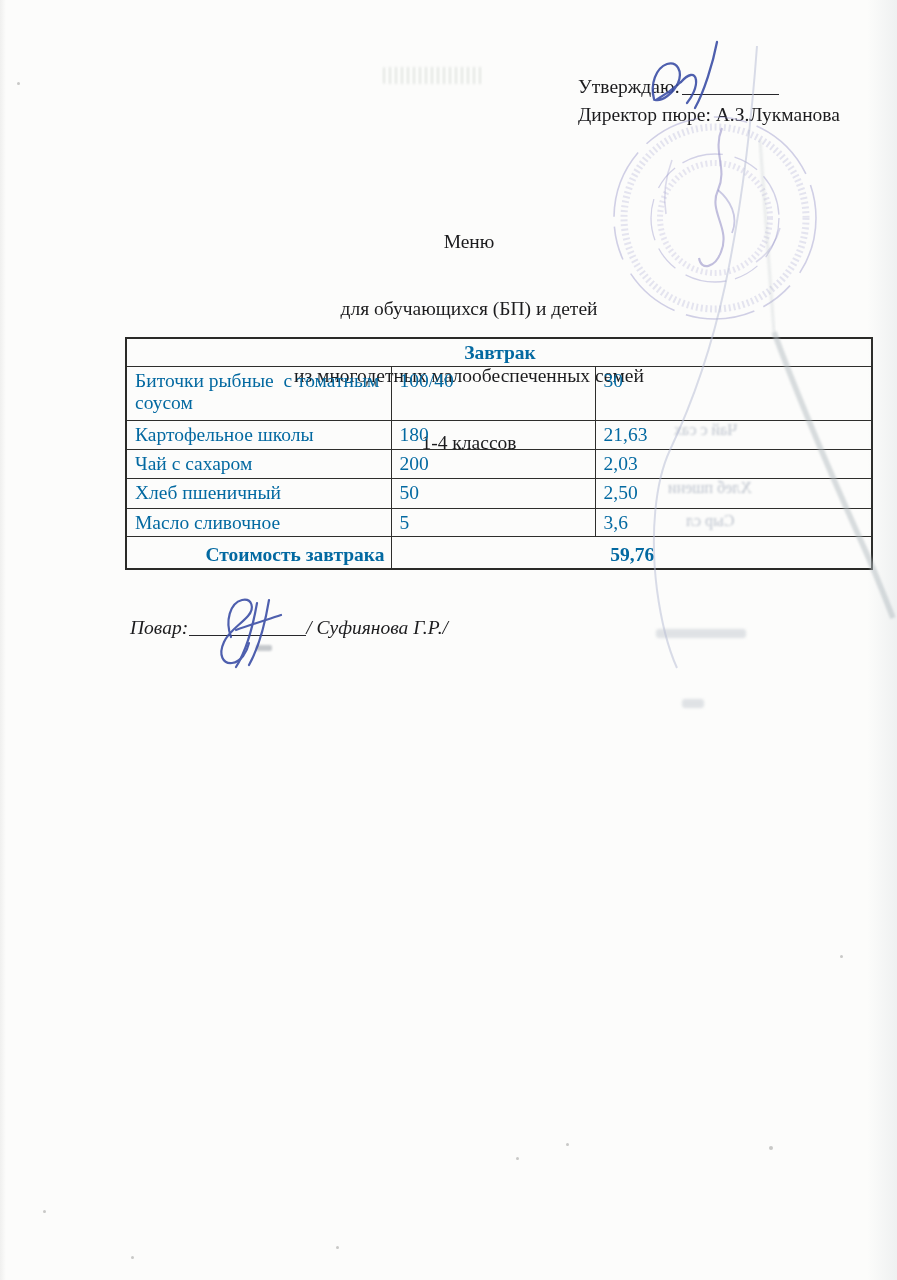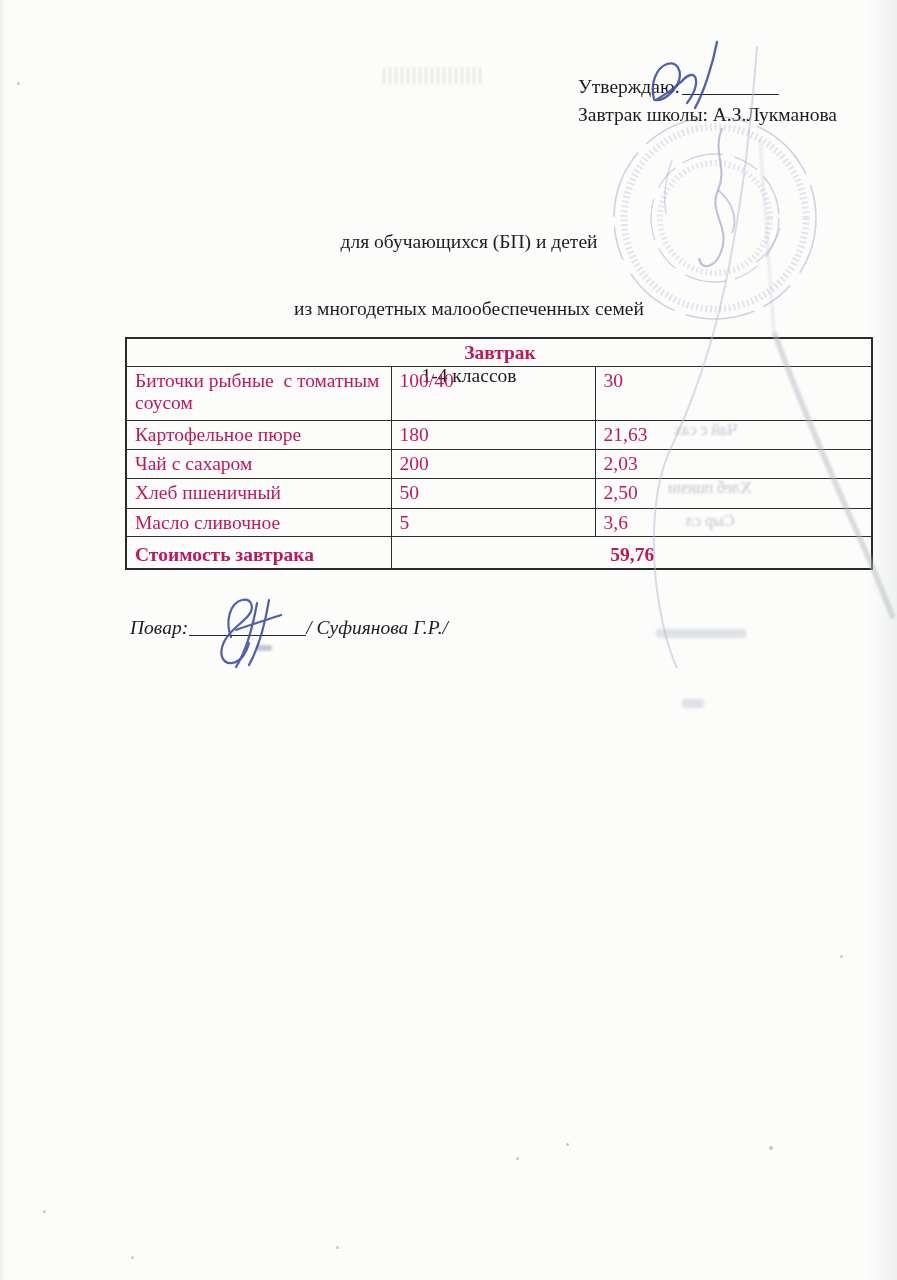--- a/index.html
+++ b/index.html
@@ -37,33 +37,33 @@
   .doc-title{
     position:absolute;left:249px;top:186px;width:440px;
     text-align:center;font-size:19.5px;line-height:22.4px;
     white-space:pre-wrap;
   }
 
   
   table.menu{
     position:absolute;left:125px;top:337px;
     width:748px;border-collapse:collapse;table-layout:fixed;
-    font-size:19.5px;color:#be185d;
+    font-size:19.5px;color:#0369a1;
   }
   table.menu td{
     border:1.5px solid #2e2e2c;
     vertical-align:top;
     padding:3px 6px 2px 8px;
     white-space:pre-wrap;
     line-height:22px;
   }
   table.menu{border:2px solid #2a2a28;}
   td.c-head{text-align:center;font-weight:bold;padding-top:2px;}
   tr.r-total td{font-weight:bold;padding-top:7px;}
-  td.c-total-label{text-align:left;}
+  td.c-total-label{text-align:right;}
   td.c-total-value{text-align:center;padding-left:192px;margin-left:12px;}
 
   
   .cook{
     position:absolute;left:130px;top:617px;
     font-size:19.5px;white-space:nowrap;font-style:italic;
   }
   .cook .sig-line{width:117px;margin-left:1px;}
 
   
@@ -94,24 +94,25 @@
 <body>
 
 <div class="page">
 
   <div class="smudge-top"></div>
 
   <div class="approval">
     <div class="approve-line">
       <span>Утверждаю:</span><span class="sig-line"></span>
     </div>
-    <div>Завтрак школы: А.З.Лукманова</div>
+    <div>Директор пюре: А.З.Лукманова</div>
   </div>
 
   <div class="doc-title">
+    <div>Меню</div>
     <div>для обучающихся (БП) и детей</div>
     <div>из многодетных малообеспеченных семей</div>
     <div>1-4 классов</div>
   </div>
 
   <div class="bleed" style="left:674px;top:421px;">Чай с сах</div>
   <div class="bleed" style="left:668px;top:479px;">Хлеб пшени</div>
   <div class="bleed" style="left:686px;top:512px;">Сыр сл</div>
   <div class="bleed-bar" style="left:656px;top:629px;width:90px;"></div>
   <div class="bleed-bar" style="left:682px;top:699px;width:22px;"></div>
@@ -125,21 +126,21 @@
     <tbody>
       <tr style="height:27px">
         <td class="c-head" colspan="3">Завтрак</td>
       </tr>
       <tr style="height:54px">
         <td>Биточки рыбные  с томатным соусом</td>
         <td>100/40</td>
         <td>30</td>
       </tr>
       <tr style="height:29px">
-        <td>Картофельное пюре</td>
+        <td>Картофельное школы</td>
         <td>180</td>
         <td>21,63</td>
       </tr>
       <tr style="height:29px">
         <td>Чай с сахаром</td>
         <td>200</td>
         <td>2,03</td>
       </tr>
       <tr style="height:30px">
         <td>Хлеб пшеничный</td>

